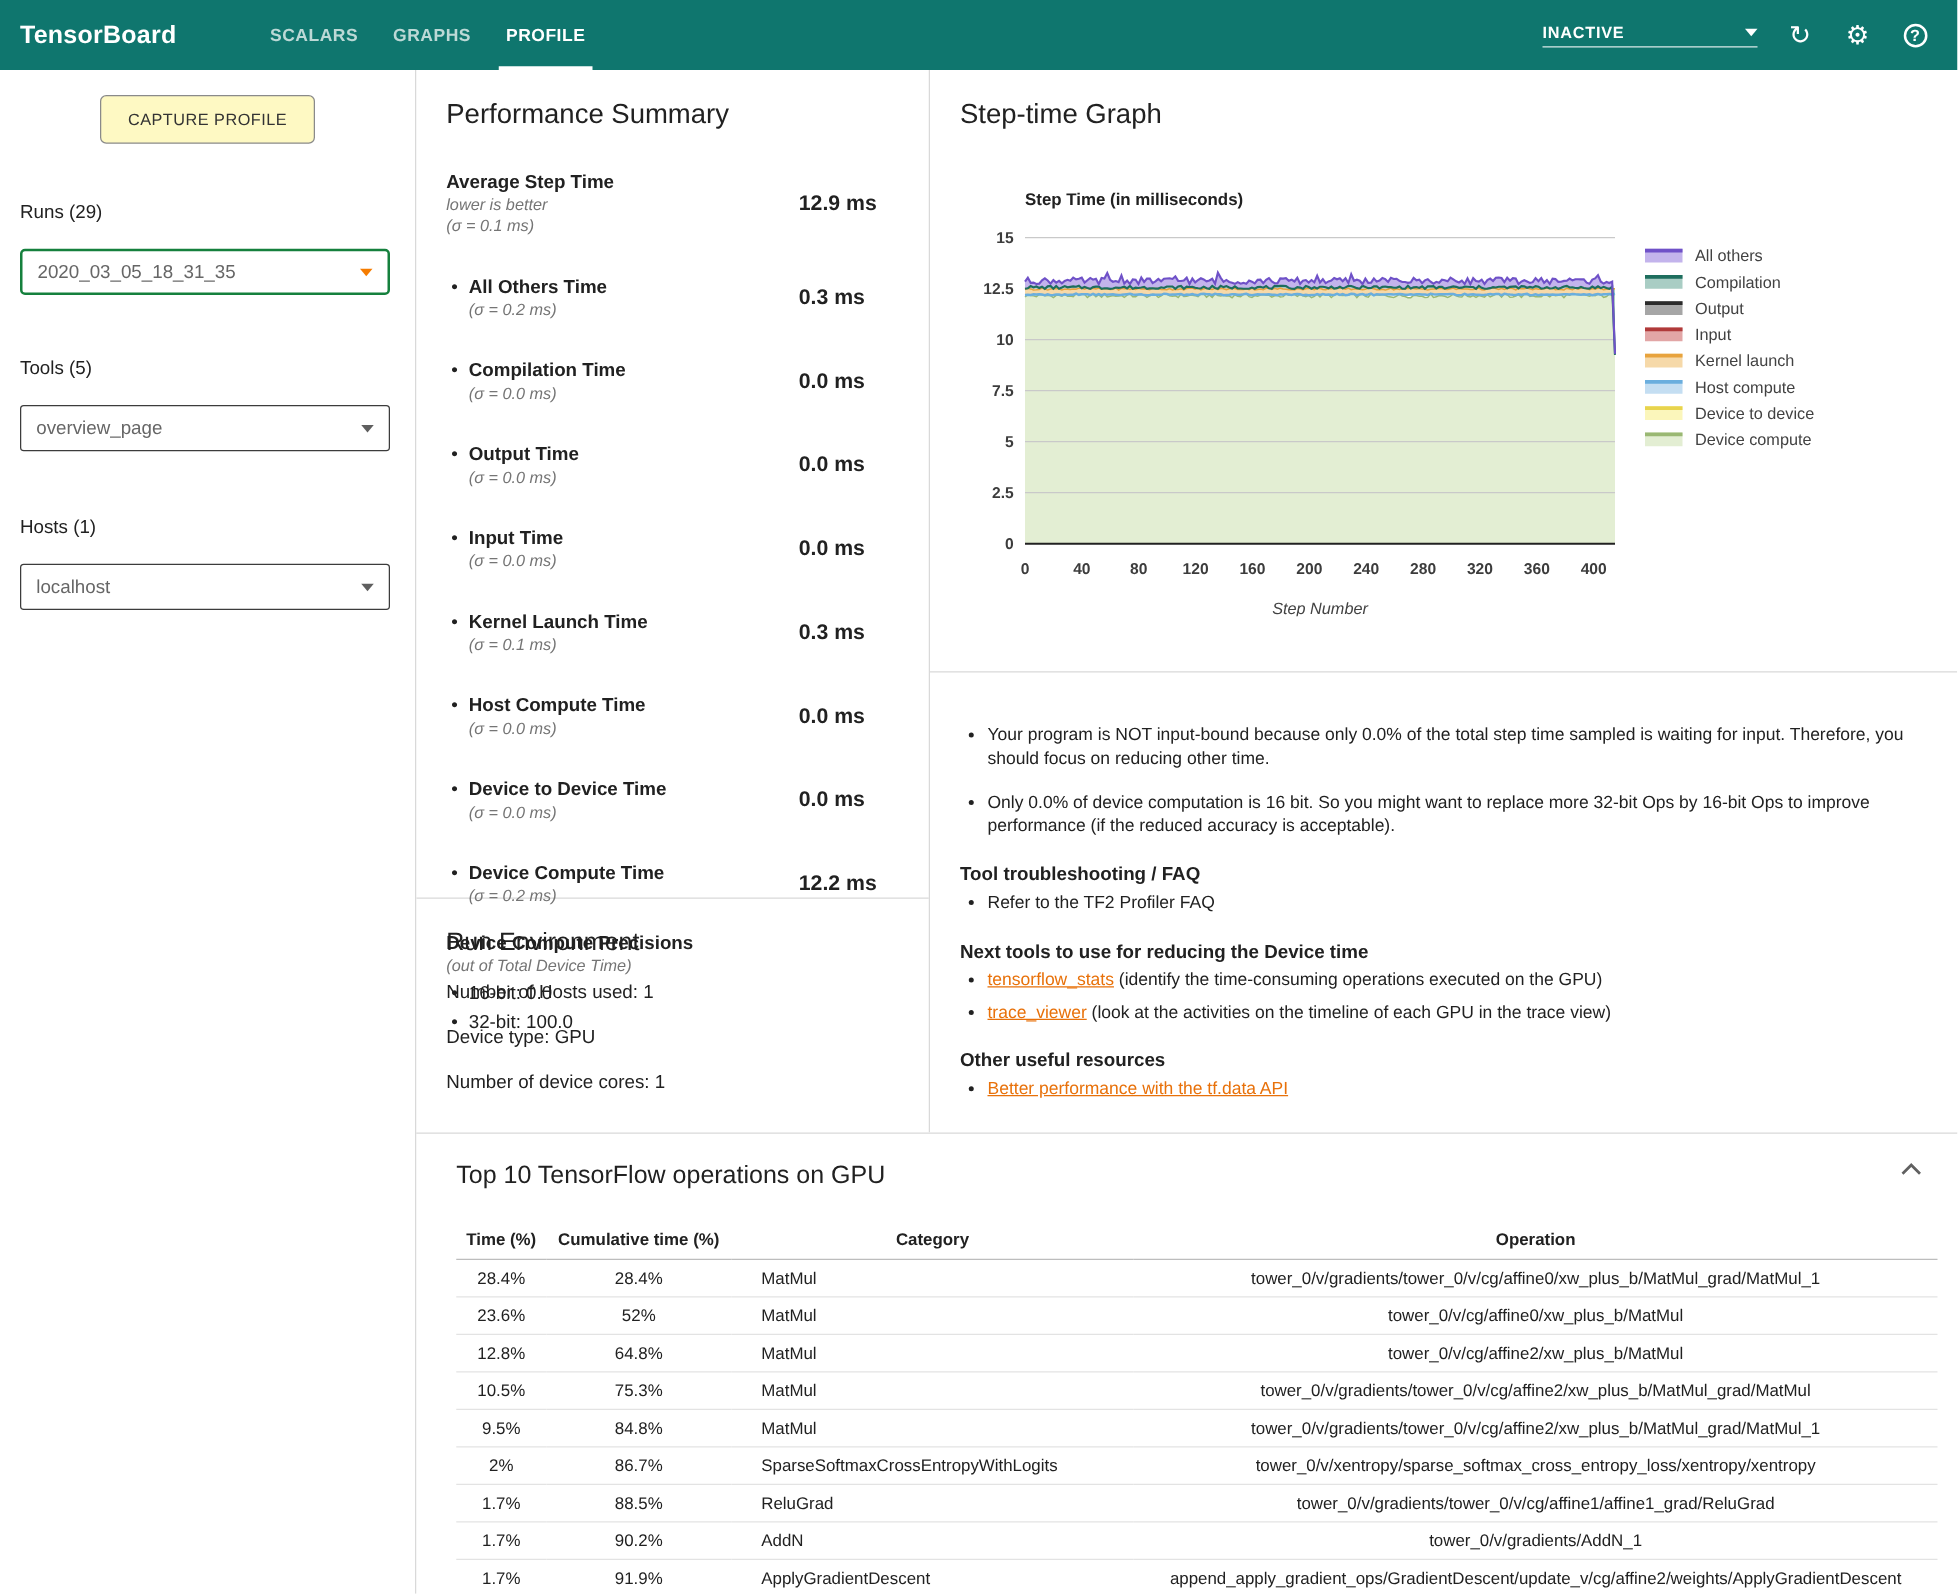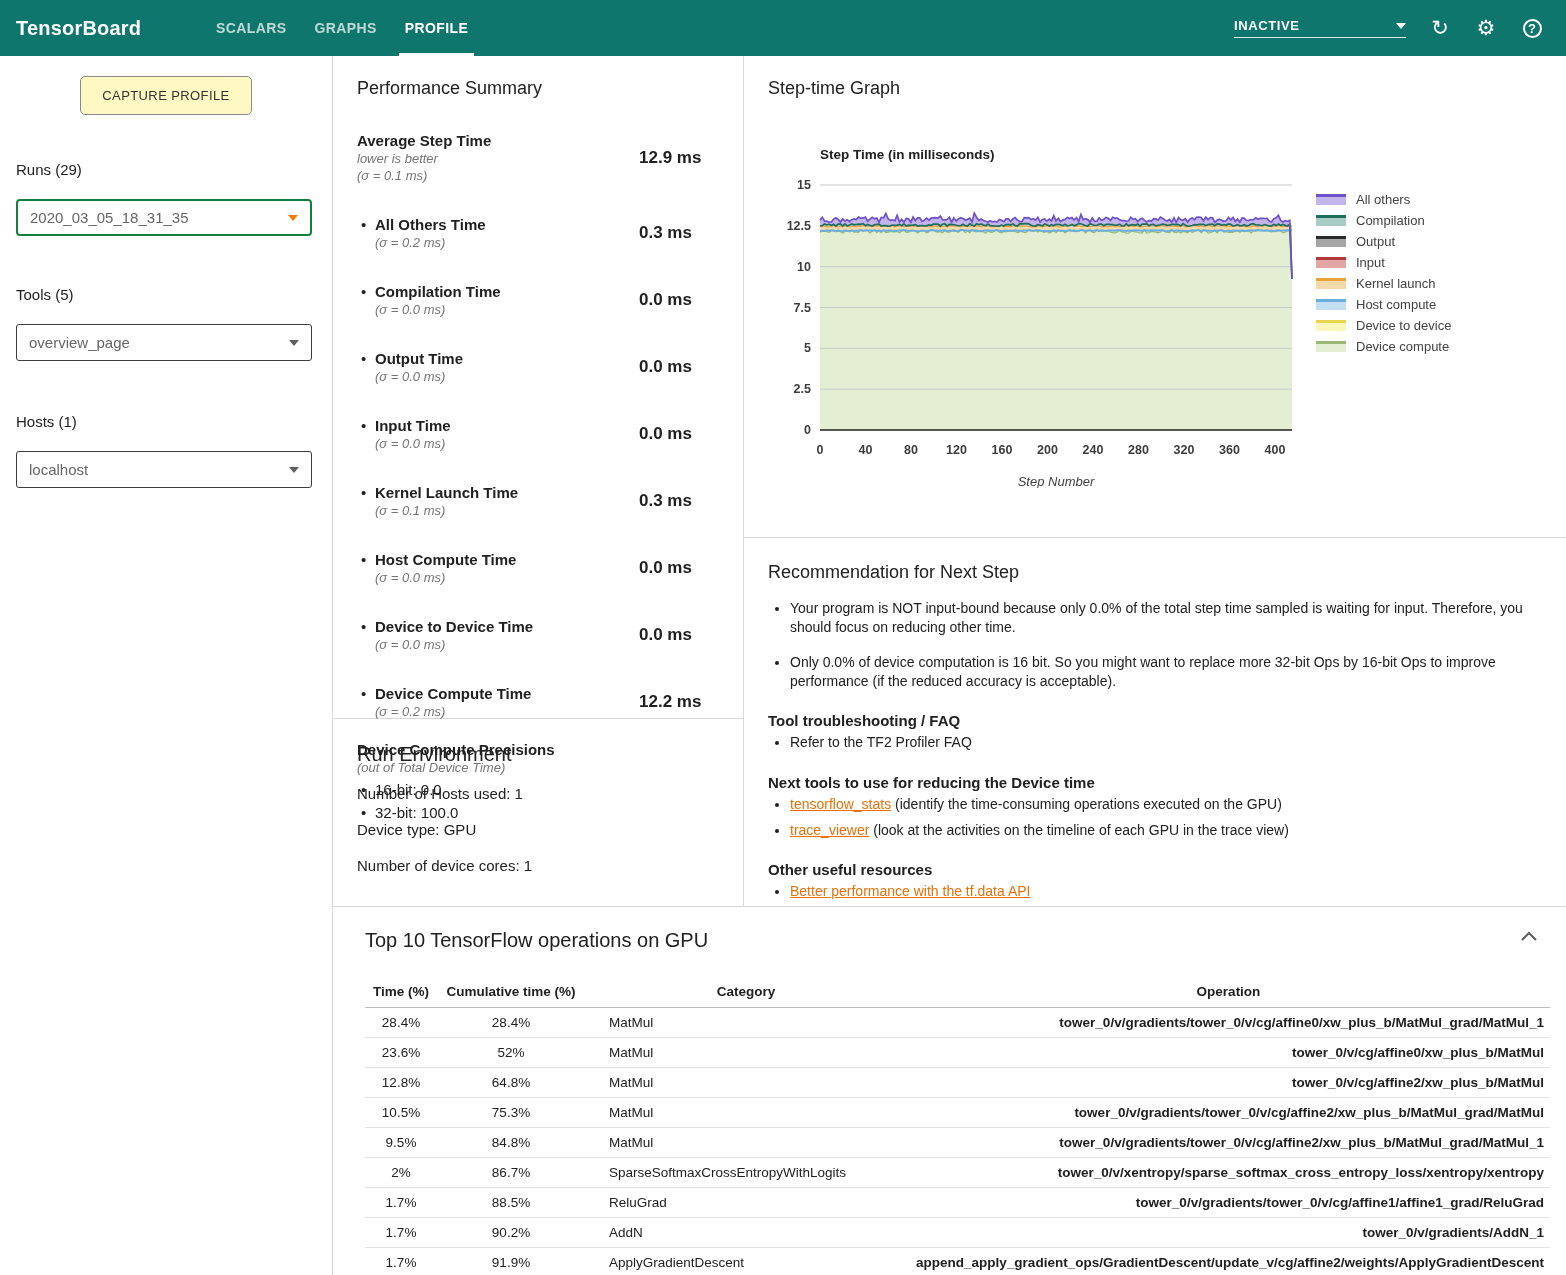--- a/index.html
+++ b/index.html
@@ -40,21 +40,21 @@
   .g1 { margin-top:46px; } .g2 { margin-top:50px; } .g3 { margin-top:52px; }
   .sb-label { font-size:15px; color:#212121; }
   .sb-select { margin-top:21px; height:37px; display:flex; align-items:center;
     justify-content:space-between; padding:0 12px; font-size:15px; color:#666; cursor:pointer;
     border:1px solid #3c3c3c; border-radius:3px; background:#fff; }
   .sb-select.focused { border:2px solid #15803d; border-radius:4px; }
   .caret-g { width:0; height:0; border-left:5px solid transparent; border-right:5px solid transparent; border-top:6px solid #5f5f5f; }
   .caret-o { width:0; height:0; border-left:5px solid transparent; border-right:5px solid transparent; border-top:6px solid #f57c00; }
 
   
-  h2.card-title { font-size:18px; font-weight:400; color:#212121; }
+  h2.card-title { font-size:22px; font-weight:400; color:#212121; }
   .perf-card { height:663px; border-bottom:1px solid #d9d9d9; padding:22px 24px; }
   .runenv-card { padding:24px 24px; }
   .graph-card { height:482px; border-bottom:1px solid #d9d9d9; padding:22px 24px; overflow:hidden; }
   .reco-card { padding:24px 24px; }
 
   
   .metric { display:flex; align-items:center; margin-top:33px; }
   .metric .left { width:282px; }
   .m-label { font-size:15px; font-weight:700; color:#212121; }
   .m-note, .m-sigma { font-size:13px; font-style:italic; color:#757575; margin-top:2px; }
@@ -88,21 +88,21 @@
   
   .top10 { border-top:1px solid #d9d9d9; padding:22px 16px 0 32px; position:relative; flex:1; overflow:hidden; }
   .top10 h2 { font-size:20px; font-weight:400; }
   .collapse { position:absolute; right:28px; top:22px; cursor:pointer; }
   table.ops { border-collapse:collapse; width:100%; margin-top:24px; font-size:13.5px; }
   table.ops th { font-weight:700; color:#212121; padding:8px 6px; border-bottom:1px solid #bdbdbd; text-align:center; }
   table.ops td { padding:7px 6px; border-bottom:1px solid #e3e3e3; color:#212121; }
   .c0 { width:72px; text-align:center; }
   .c1 { width:148px; text-align:center; }
   .c2 { width:322px; text-align:left; padding-left:24px !important; }
-  .c3 { text-align:right;font-weight:bold; }
+  .c3 { text-align:center; }
   th.c2, th.c3 { text-align:center; padding-left:6px !important; }
 </style>
 </head>
 <body>
 
 <div class="navbar">
   <div class="brand">TensorBoard</div>
   <div class="tabs">
     <div class="tab">SCALARS</div>
     <div class="tab">GRAPHS</div>
@@ -345,21 +345,20 @@
                 </div>
                 <div class="legend-item">
                   <span class="swatch" style="background: rgb(227, 238, 211); border-top: 3px solid rgb(154, 184, 115);"></span>
                   <span class="legend-label">Device compute</span>
                 </div>
               </div>
           </div>
         </div>
 
         <div class="reco-card">
-          <h2 class="card-title">Recommendation for Next Step</h2>
           <ul>
             <li>Your program is NOT input-bound because only 0.0% of the total step time sampled is waiting for input. Therefore, you should focus on reducing other time.</li>
             <li>Only 0.0% of device computation is 16 bit. So you might want to replace more 32-bit Ops by 16-bit Ops to improve performance (if the reduced accuracy is acceptable).</li>
           </ul>
           <div class="sub-h">Tool troubleshooting / FAQ</div>
           <ul class="tight">
             <li>Refer to the TF2 Profiler FAQ</li>
           </ul>
           <div class="sub-h">Next tools to use for reducing the Device time</div>
           <ul class="tight">

